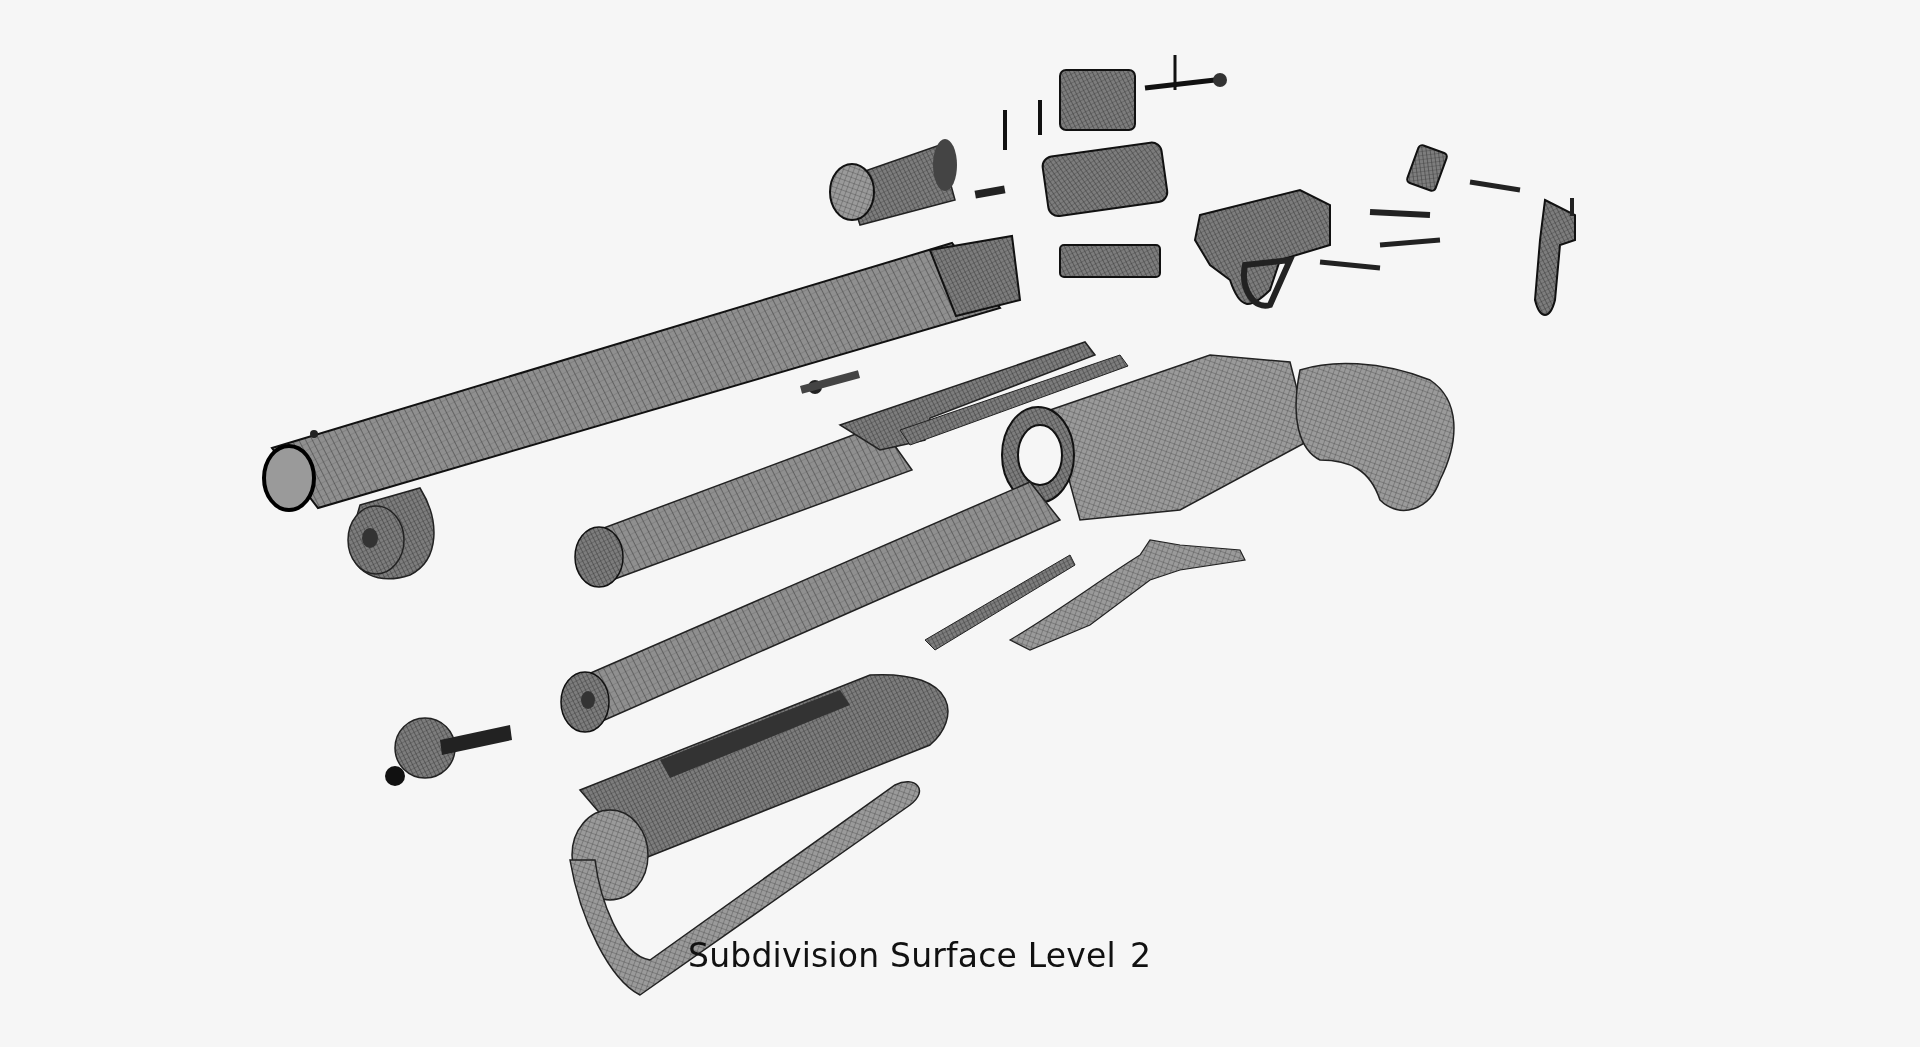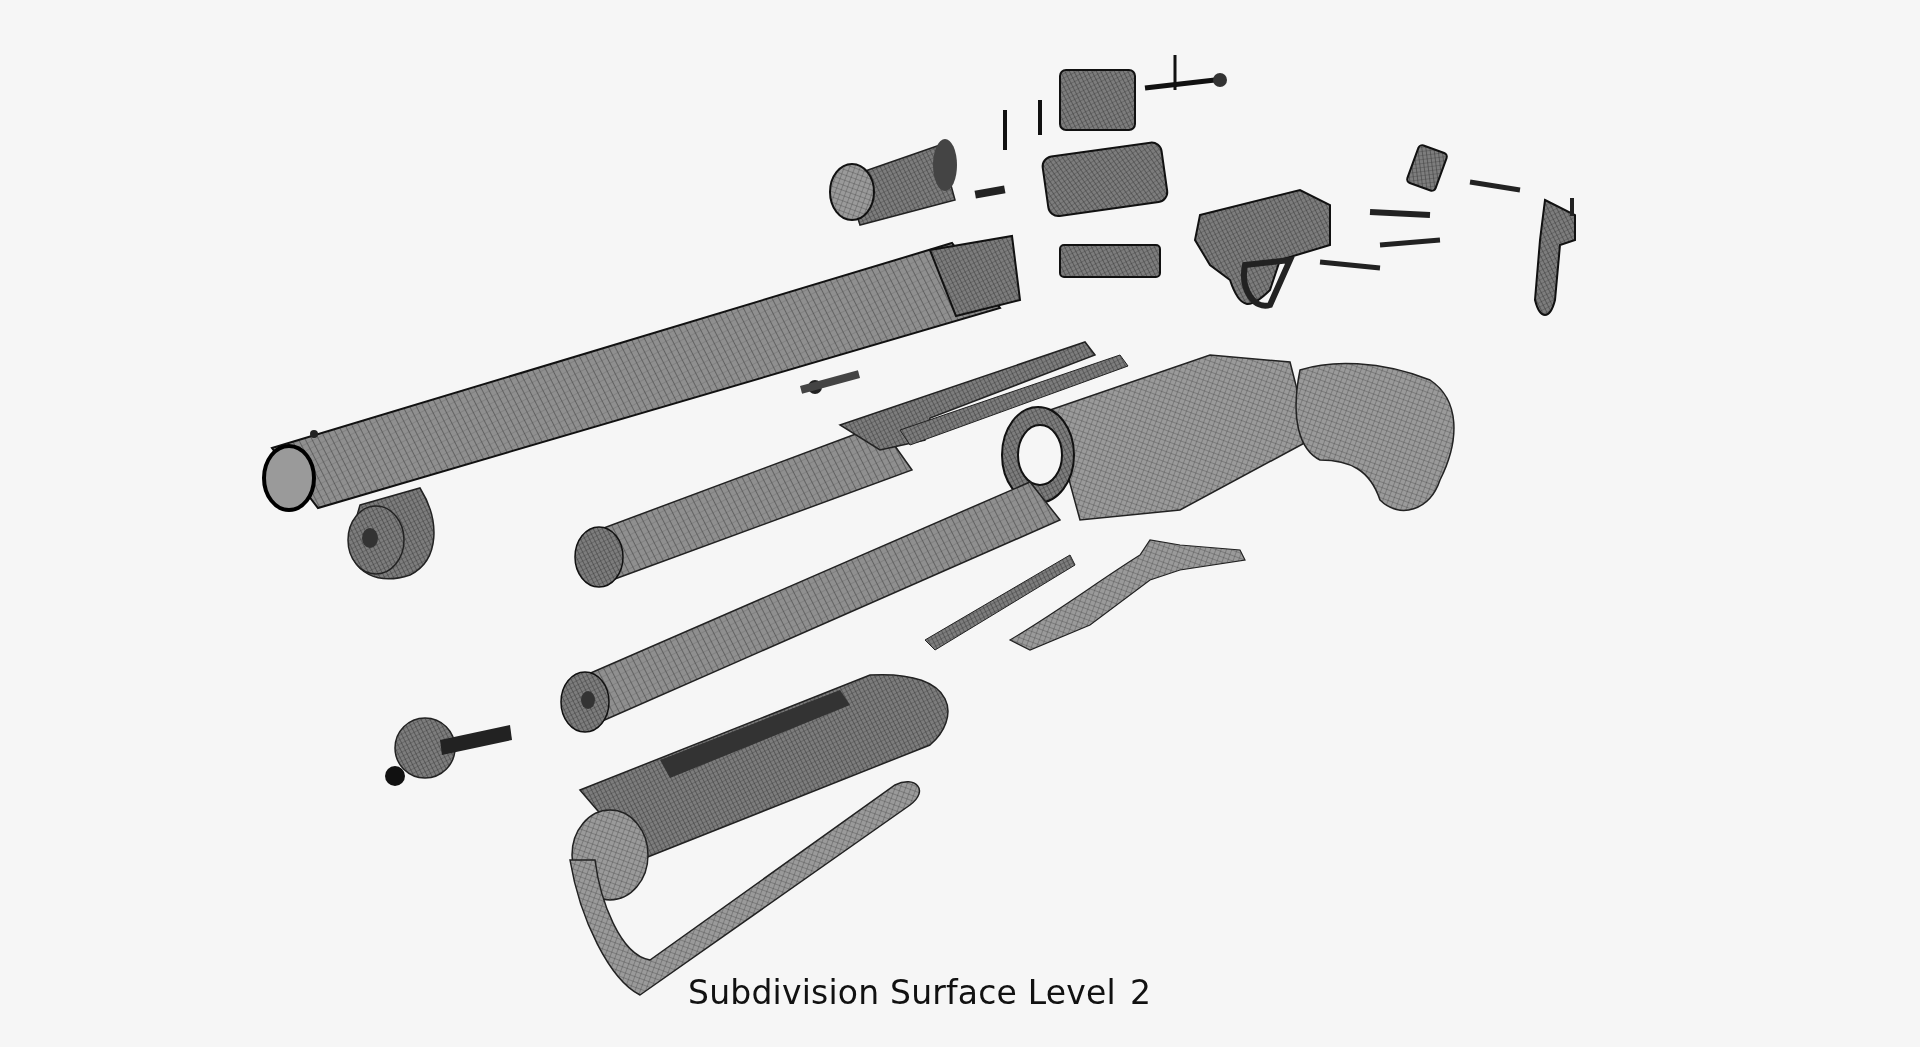--- a/index.html
+++ b/index.html
@@ -1,18 +1,18 @@
 <!DOCTYPE html>
 <html><head>
 <meta charset="utf-8">
 <style>
   html, body { margin:0; padding:0; }
   body { width:1920px; height:1047px; background:#f6f6f6; position:relative; overflow:hidden; font-family:"DejaVu Sans", sans-serif; }
   #scene { position:absolute; left:0; top:0; width:1920px; height:1047px; }
-  .caption { position:absolute; left:688px; top:973px; font-family:"DejaVu Sans", sans-serif; font-size:33px; color:#111; letter-spacing:0.2px; white-space:nowrap; }
+  .caption { position:absolute; left:688px; top:936px; font-family:"DejaVu Sans", sans-serif; font-size:33px; color:#111; letter-spacing:0.2px; white-space:nowrap; }
   .caption .lvl { margin-left:14px; }
 </style>
 </head>
 <body>
 
 <svg id="scene" viewBox="0 0 1920 1047" xmlns="http://www.w3.org/2000/svg">
   <defs>
     <pattern id="mesh" width="6" height="6" patternUnits="userSpaceOnUse" patternTransform="rotate(-27)">
       <rect width="6" height="6" fill="#8f8f8f"></rect>
       <line x1="0" y1="0" x2="0" y2="6" stroke="#2b2b2b" stroke-width="0.9"></line>

